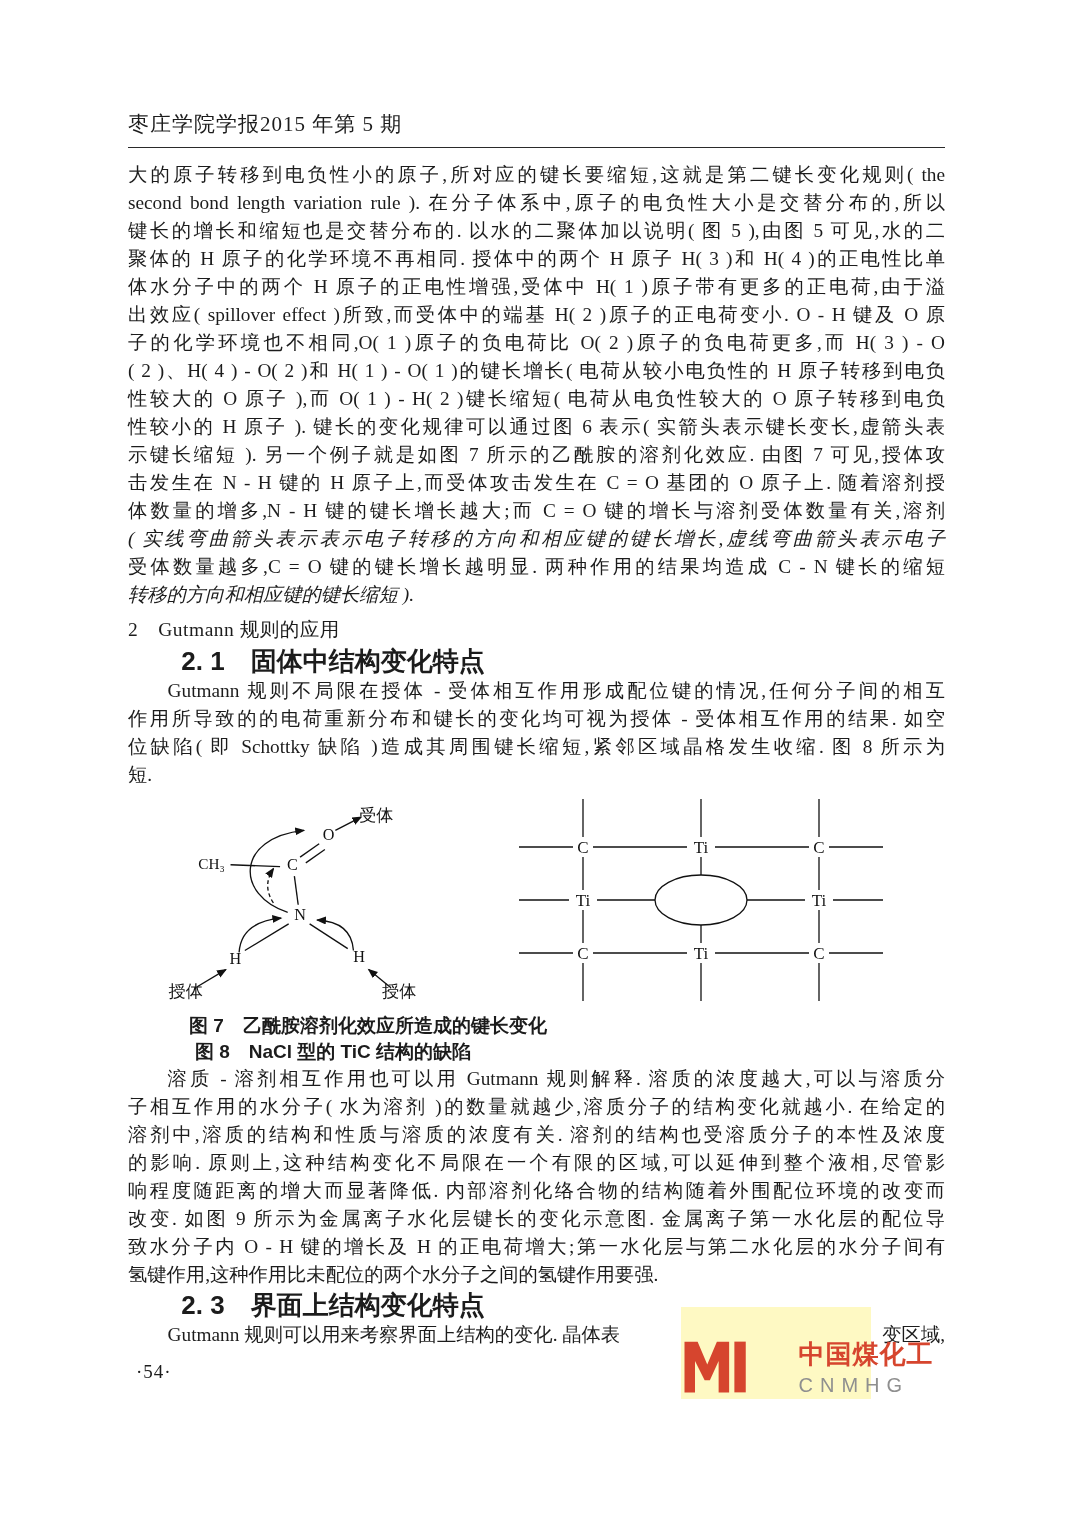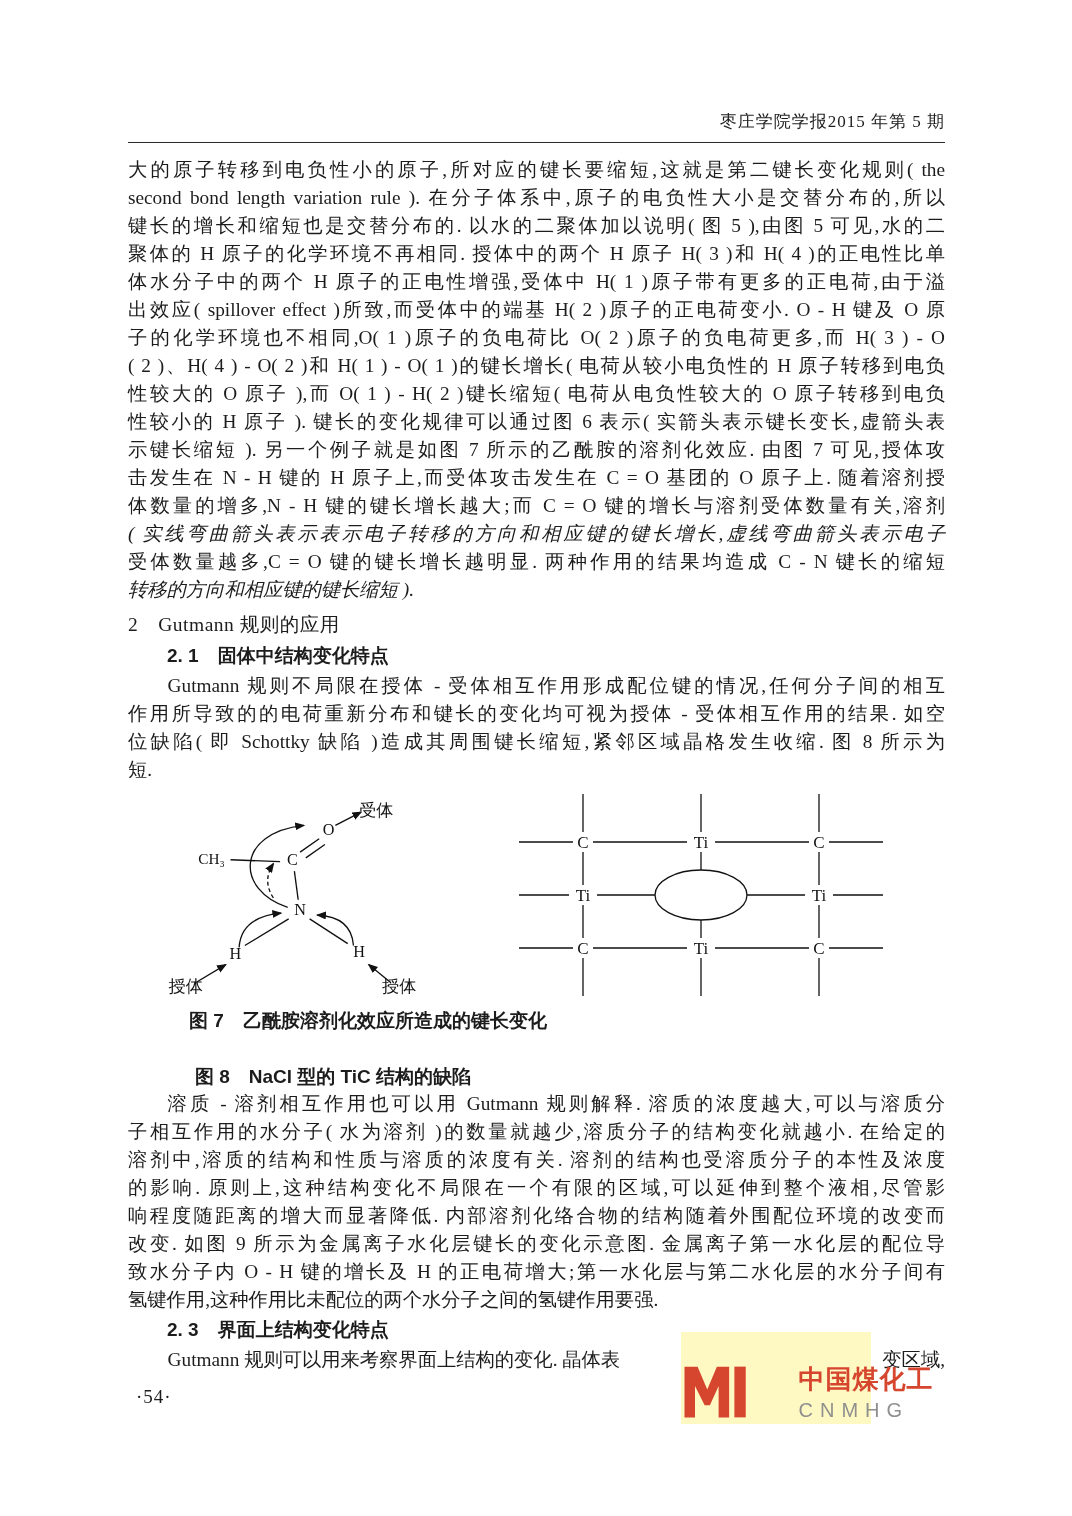--- a/index.html
+++ b/index.html
@@ -4,42 +4,42 @@
 <style>
   * { margin:0; padding:0; box-sizing:border-box; }
   html,body { background:#ffffff; }
   body {
     width:1072px; height:1516px; position:relative;
     font-family:"Liberation Serif","DejaVu Serif",serif;
     color:#1c1c1c; overflow:hidden;
   }
   .page { position:relative; width:1072px; height:1516px; padding:110px 127px 0 128px; }
 
-  .header-row { display:flex; justify-content:flex-end; align-items:flex-end;
-    font-size:17px; letter-spacing:1px; padding-bottom:9px; }
+  .header-row { display:flex; justify-content:flex-start; align-items:flex-end;
+    font-size:21px; letter-spacing:1px; padding-bottom:9px; }
   .header-rule { border-top:1.6px solid #2a2a2a; margin-bottom:13px; }
 
   .line { font-size:19.3px; line-height:28px; text-align:justify; text-align-last:justify; }
   .line.end { text-align-last:left; }
   .line.indent { text-indent:2.05em; }
   .italic { font-style:italic; }
 
   .sec-heading { font-size:19.5px; line-height:28px; margin:7px 0 3px 0; letter-spacing:0.5px; }
-  .sub-heading { font-size:19px; line-height:28px; font-weight:bold;
+  .sub-heading { font-size:26px; line-height:28px; font-weight:bold;
     font-family:"Liberation Sans","DejaVu Sans",sans-serif; text-indent:2.05em; margin:2px 0 2px 0; }
 
   .figures { display:flex; align-items:flex-start; margin-top:6px; padding-left:12px; }
   .fig8-wrap { margin-left:41px; }
   svg text { font-family:"Liberation Serif","DejaVu Serif",serif; fill:#111; }
 
   .captions { display:flex; margin-top:4px;flex-direction:column; }
   .caption { font-weight:bold; font-size:19px; line-height:26px;
     font-family:"Liberation Sans","DejaVu Sans",sans-serif; text-align:center; }
   .caption.c7 { width:420px; margin-left:30px; }
-  .caption.c8 { width:330px; margin-left:40px;margin-top:30px; }
+  .caption.c8 { width:330px; margin-left:40px; }
 
   .after-captions { margin-top:12px; }
 
   .s23-line { position:relative; text-indent:2.05em; }
   .frag-end { position:absolute; right:0; top:0; text-indent:0; }
 
   .watermark { position:absolute; left:553px; top:-14px; width:190px; height:92px;
     background:#fef9c3; display:flex; align-items:flex-end; z-index:3; }
   .wm-logo { width:70px; height:64px; margin-top:6px; flex:none; }
   .wm-text { margin-left:8px; margin-top:6px;

